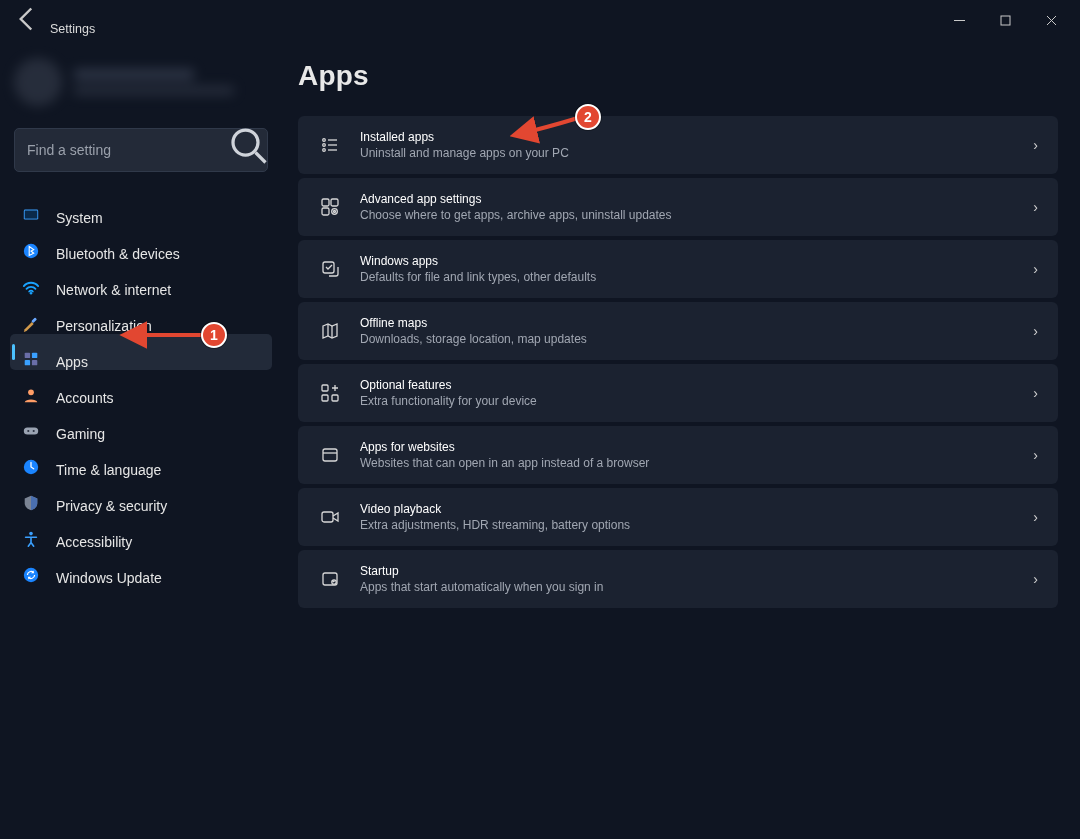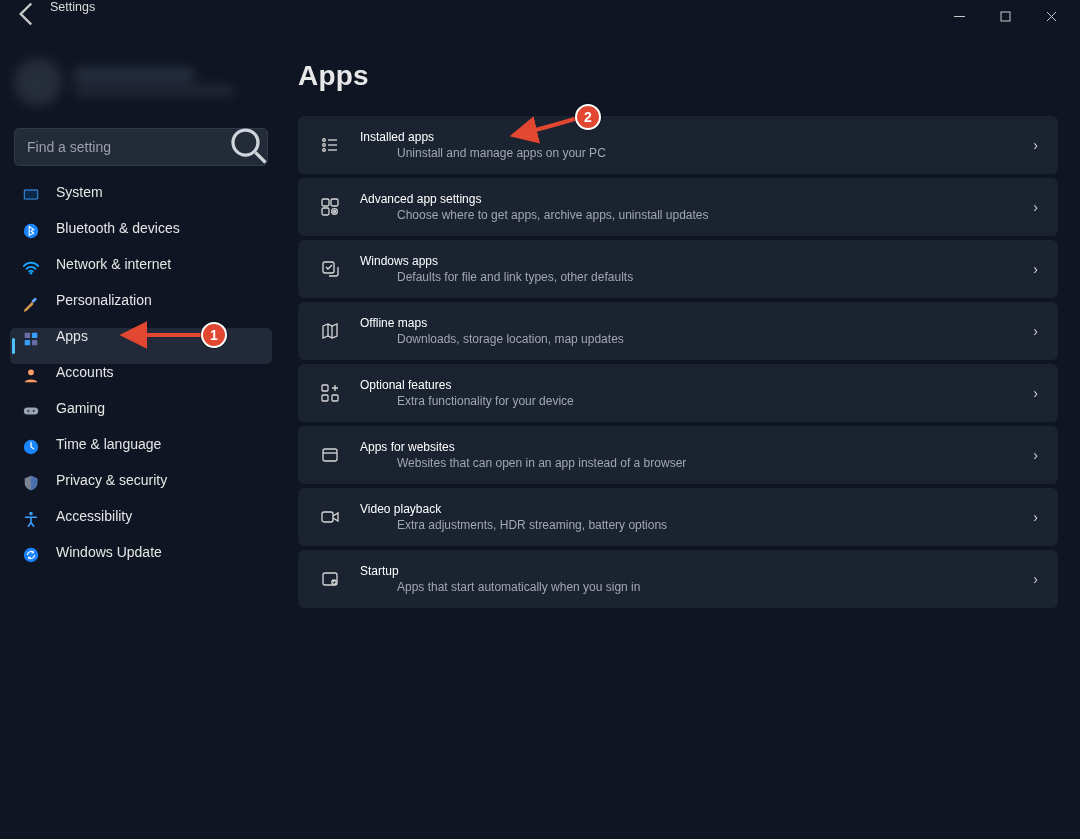--- a/index.html
+++ b/index.html
@@ -5,21 +5,21 @@
   * { box-sizing: border-box; margin: 0; padding: 0; }
   html, body { width: 1080px; height: 839px; overflow: hidden; }
   body {
     background: #0f1522;
     font-family: "Segoe UI", Arial, sans-serif;
     color: #e8e8e8;
     font-size: 14px;
   }
   
   .titlebar {
-    display: flex; align-items: flex-start; height: 36px;
+    display: flex; align-items: flex-end; height: 36px;
     padding: 0 6px 0 12px;
   }
   .titlebar .back { width:28px; text-align:center; color:#c9c9c9; font-size:14px; }
   .titlebar .title { margin-left:10px; font-size:12.5px; color:#dcdcdc; }
   .titlebar .spacer { flex:1; }
   .winbtn { width:46px; height:32px; display:flex; align-items:center; justify-content:center; color:#c9c9c9; }
   .winbtn svg { width:11px; height:11px; }
 
   
   .main { display:flex; height: calc(839px - 36px); }
@@ -32,33 +32,33 @@
     display:flex; align-items:center; gap:12px;
     filter: blur(6px); opacity:.55;
   }
   .avatar { width:48px; height:48px; border-radius:50%; background:#3a4150; }
   .userlines .l1 { width:120px; height:11px; background:#475063; border-radius:3px; margin-bottom:6px; }
   .userlines .l2 { width:160px; height:9px; background:#3b4252; border-radius:3px; }
 
   
   .searchwrap { position:relative; margin: 0 4px 18px 4px; }
   .search {
-    width:100%; height:38px; background:#232a38; border:1px solid #30394a;
+    width:100%; height:44px; background:#232a38; border:1px solid #30394a;
     border-radius:5px; color:#cfd3da; padding:0 42px 0 12px; font-size:14px;
   }
   .search::placeholder { color:#9aa0ab; }
   .searchbtn {
     position:absolute; right:0; top:0; width:40px; height:34px;
     display:flex; align-items:center; justify-content:center; color:#cfd3da;
   }
 
   
   .nav { list-style:none; }
   .nav li {
-    display:flex; align-items:flex-start; height:36px; padding:0 14px 0 10px;
+    display:flex; align-items:flex-end; height:36px; padding:0 14px 0 10px;
     border-radius:5px; color:#e6e6e6; font-size:14px; position:relative;
   }
   .nav li.active { background:#222a39; }
   .nav li.active::before {
     content:""; position:absolute; left:2px; top:10px; bottom:10px; width:3px;
     background:#4cc2ff; border-radius:2px;
   }
   .nav .ic { width:22px; height:22px; margin-right:14px; display:flex; align-items:center; justify-content:center; }
   .nav .ic svg { width:18px; height:18px; }
 
@@ -68,21 +68,21 @@
   
   .rows { display:flex; flex-direction:column; gap:4px; }
   .row {
     background:#1b2230; border-radius:6px; padding:14px 20px;
     display:flex; align-items:center; gap:18px;
   }
   .row .ric { width:24px; display:flex; align-items:center; justify-content:center; color:#d8d8d8; }
   .row .ric svg { width:20px; height:20px; }
   .row .txt { flex:1; }
   .row .t1 { font-size:12px; color:#ffffff; }
-  .row .t2 { font-size:12px; color:#a1a7b2; margin-top:2px;margin-left:37px; }
+  .row .t2 { font-size:12px; color:#a1a7b2; margin-top:2px; }
   .row .chev { color:#d0d0d0; font-size:14px; }
 
   
   .annotations { position:fixed; left:0; top:0; width:1080px; height:839px; pointer-events:none; }
   .badge {
     position:absolute; width:26px; height:26px; border-radius:50%;
     background:#e24731; border:2px solid #fff; color:#fff;
     display:flex; align-items:center; justify-content:center;
     font-weight:700; font-size:14px;
     box-shadow:0 0 0 1px rgba(0,0,0,.3);

